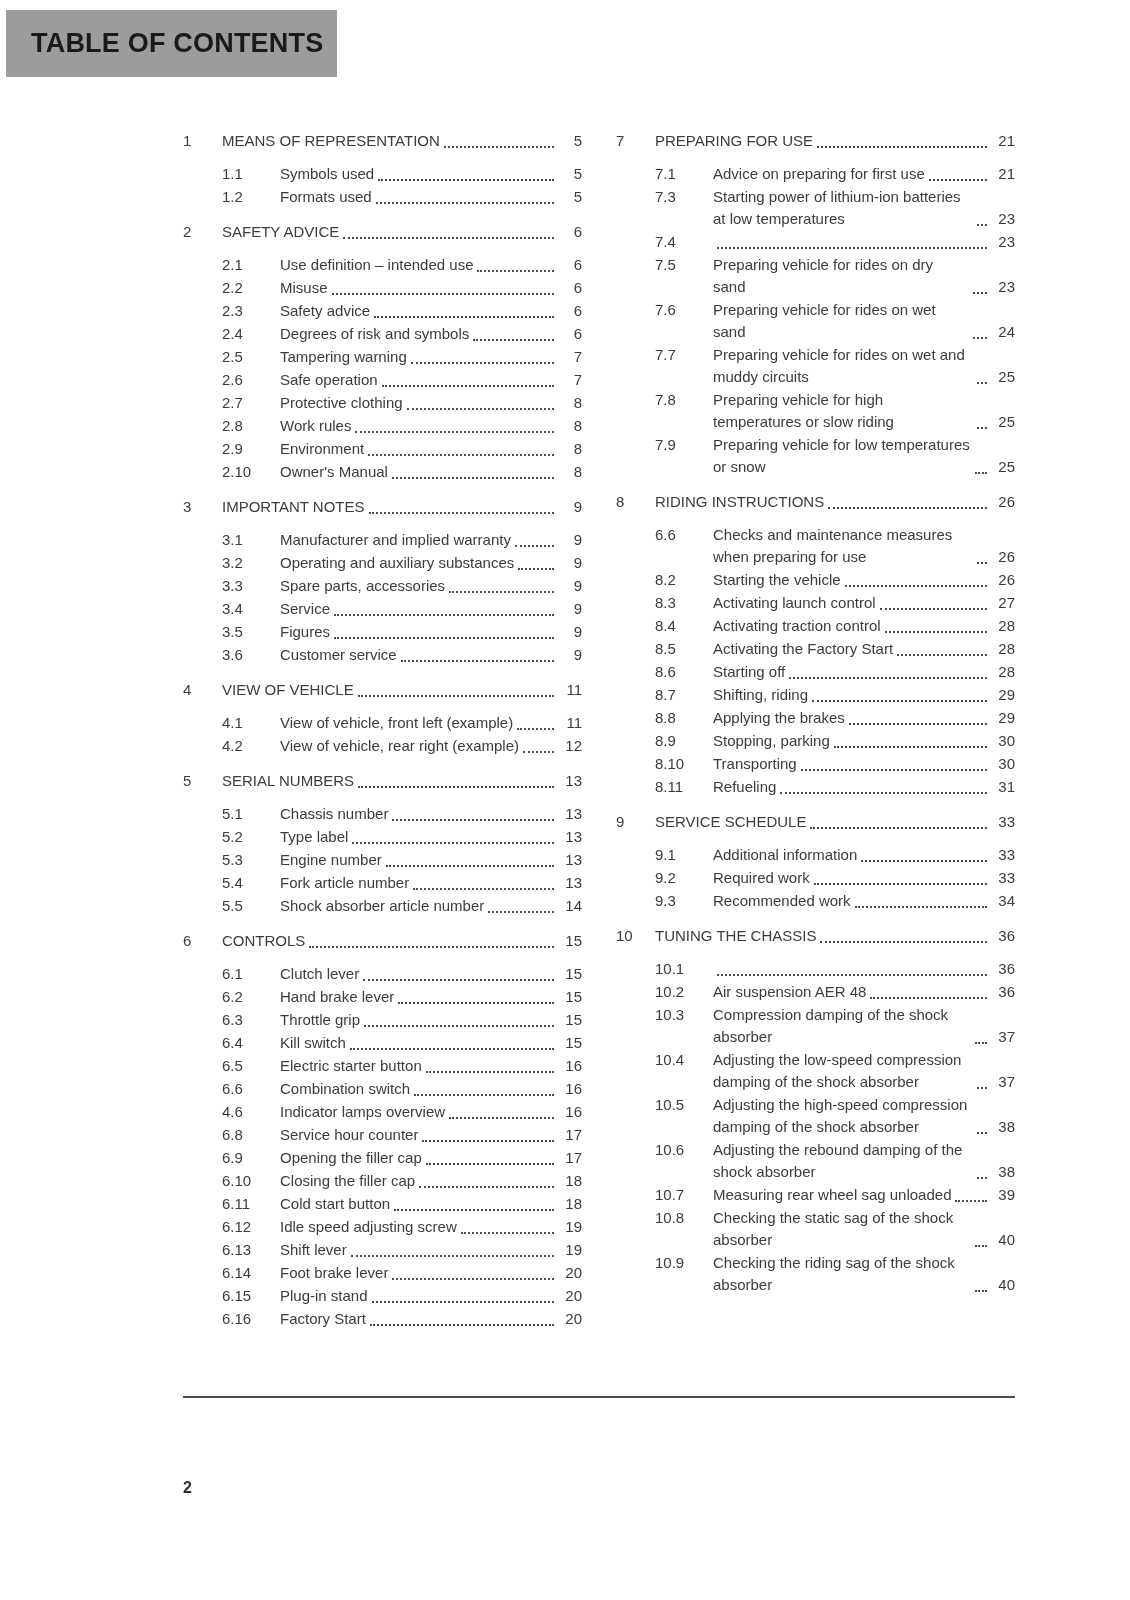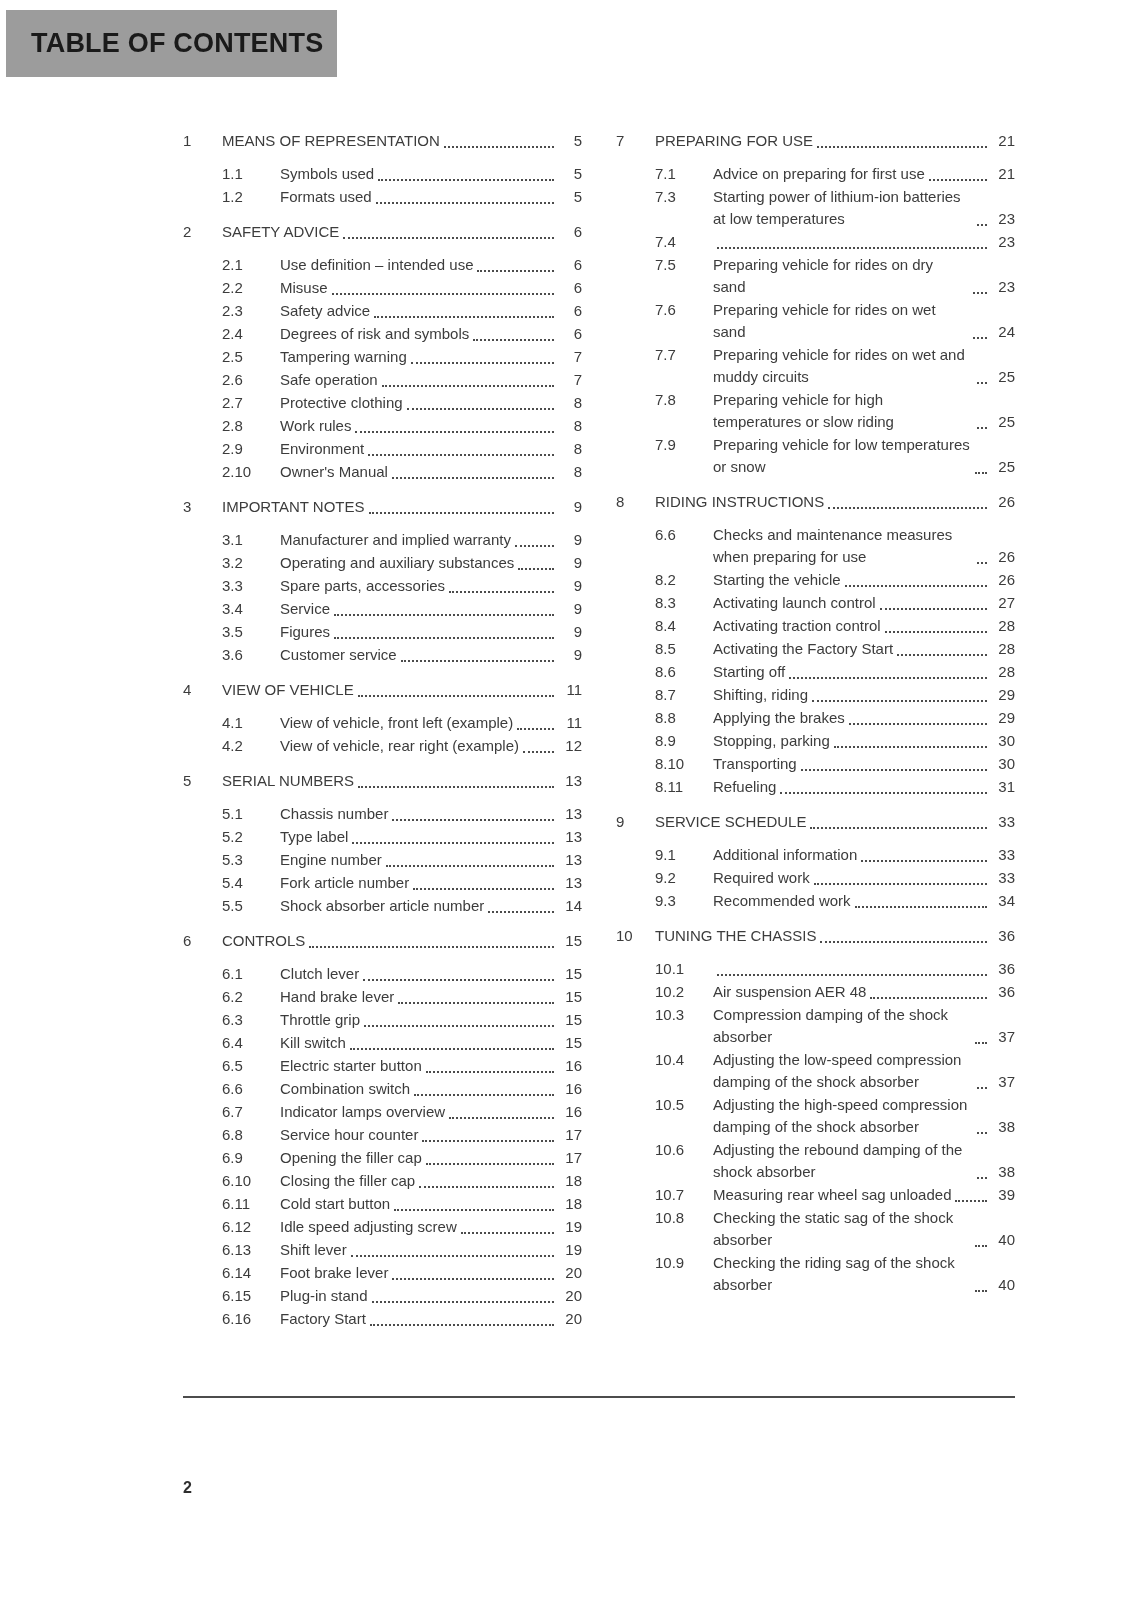--- a/index.html
+++ b/index.html
@@ -365,21 +365,21 @@
   </div>
 
   <div class="row entry-row">
     <span class="num">6.6</span>
     <span class="title">Combination switch</span>
     <span class="dots"></span>
     <span class="pg">16</span>
   </div>
 
   <div class="row entry-row">
-    <span class="num">6.7</span>
+    <span class="num">4.6</span>
     <span class="title">Indicator lamps overview</span>
     <span class="dots"></span>
     <span class="pg">16</span>
   </div>
 
   <div class="row entry-row">
     <span class="num">6.8</span>
     <span class="title">Service hour counter</span>
     <span class="dots"></span>
     <span class="pg">17</span>

